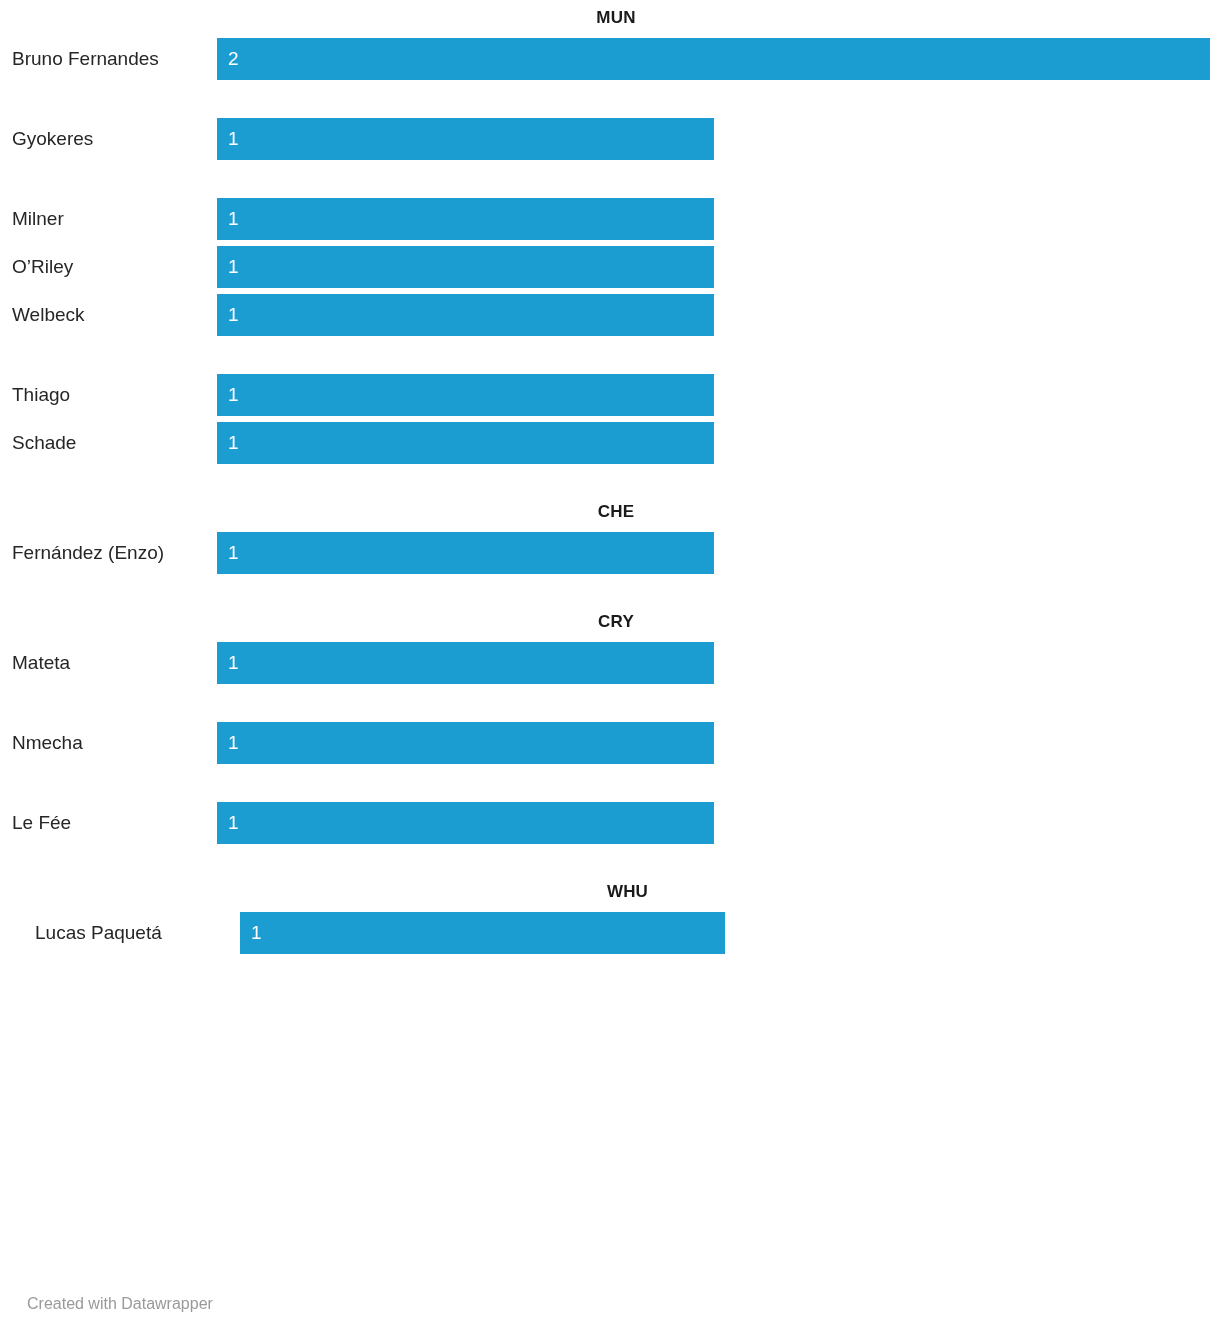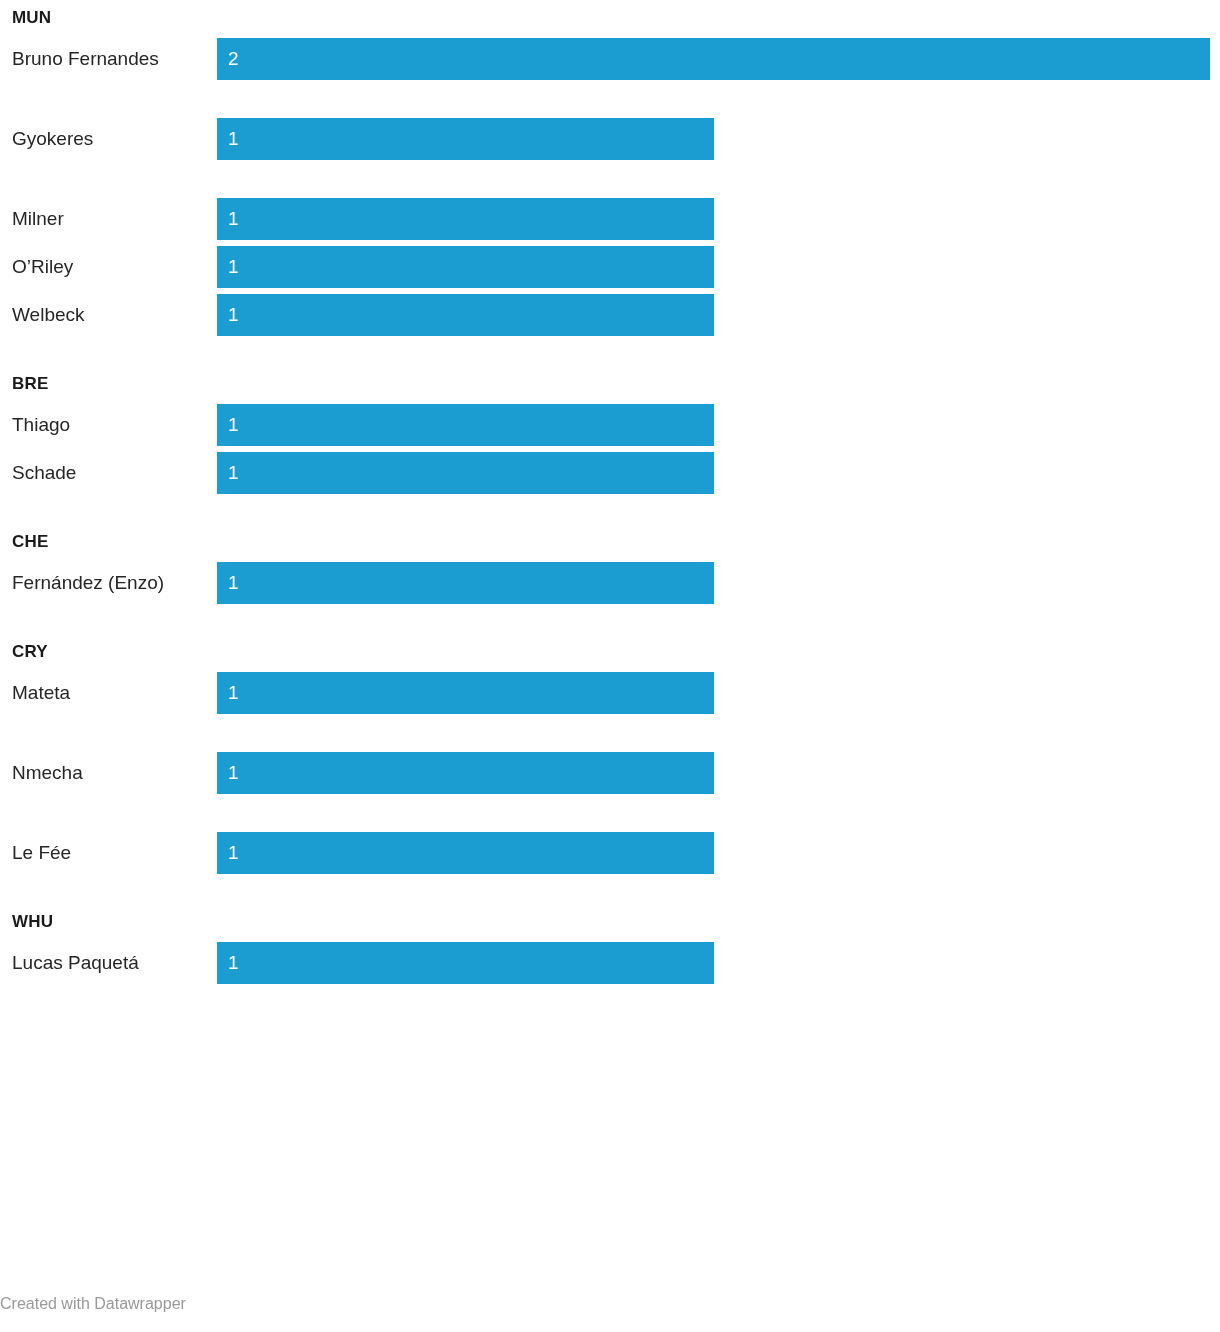--- a/index.html
+++ b/index.html
@@ -13,29 +13,31 @@
     font-family: "Liberation Sans", sans-serif;
     -webkit-font-smoothing: antialiased;
   }
   #chart-root {
     position: relative;
     width: 1220px;
     height: 1332px;
     box-sizing: border-box;
     padding: 0;
     overflow: hidden;
+    text-align: center;
   }
   .groups {
     padding-top: 8px;
   }
   .group {
     margin-bottom: 38px;
   }
   .group:last-child {
     margin-bottom: 0;
+    padding-left: 23px;
   }
   .group-label {
     font-size: 17px;
     font-weight: bold;
     color: #1a1a1a;
     letter-spacing: 0.2px;
     padding-left: 12px;
     line-height: 20px;
     margin-bottom: 10px;
   }
@@ -75,21 +77,21 @@
     position: absolute;
     left: 11px;
     top: 0;
     height: 42px;
     line-height: 42px;
     font-size: 19px;
     color: #ffffff;
   }
   .footer {
     position: absolute;
-    left: 0;
+    left: 27px;
     bottom: 18px;
     font-size: 16px;
     color: #999999;
     line-height: 20px;
   }
 </style>
 </head>
 <body>
 
 <div id="chart-root">
@@ -135,21 +137,20 @@
         <div class="row">
           <div class="row-label">Welbeck</div>
           <div class="bar-track">
             <div class="bar" style="width: 50%; background: rgb(27, 157, 209);">
               <span class="bar-value">1</span>
             </div>
           </div>
         </div>
       </div>
       <div class="group">
-        <div class="group-label">BRE</div>
         <div class="row">
           <div class="row-label">Thiago</div>
           <div class="bar-track">
             <div class="bar" style="width: 50%; background: rgb(27, 157, 209);">
               <span class="bar-value">1</span>
             </div>
           </div>
         </div>
         <div class="row">
           <div class="row-label">Schade</div>

